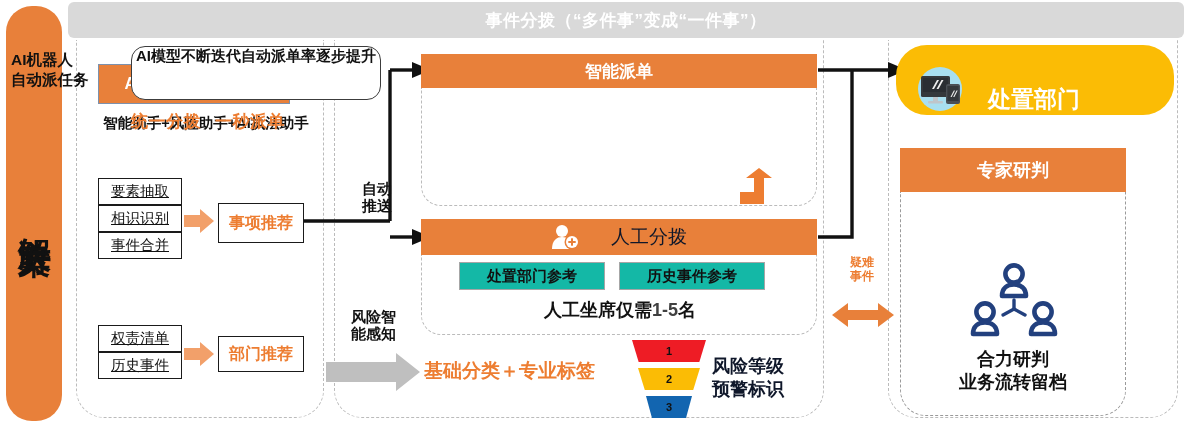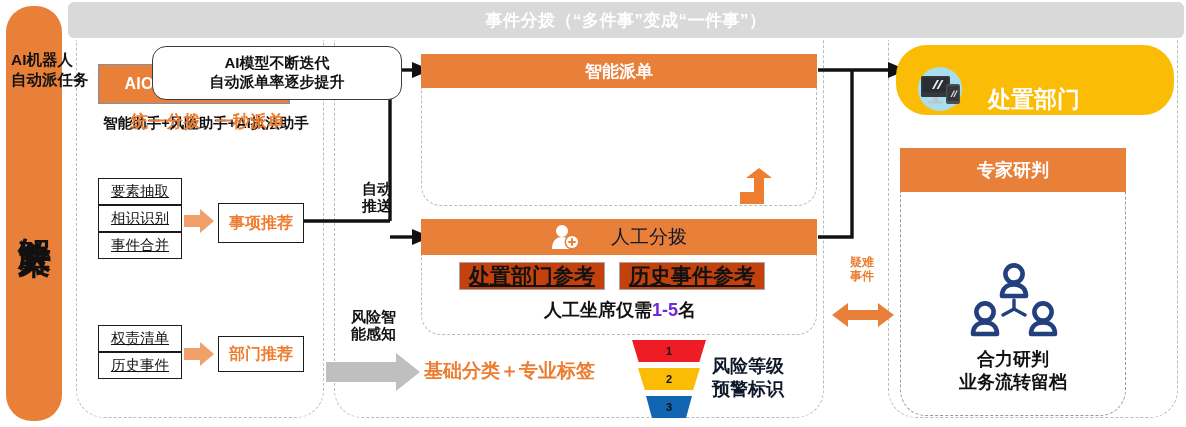--- a/index.html
+++ b/index.html
@@ -117,22 +117,22 @@
   #smart-body{
     left:0; top:34px; width:396px; height:118px;
     border:1.5px dashed #BBBBBB;border-top:none;border-radius:0 0 20px 20px;
     background:#ffffff;
   }
   #ai-robot{left:11px; top:50px; width:112px; height:52px;
     color:#111;font-weight:bold;font-size:15.5px;line-height:1.28;text-align:left;}
   #ai-model{
     left:131px; top:46px; width:250px; height:54px;
     border:1.6px solid #3C3C3C;border-radius:14px;background:#fff;
-    display:flex;flex-direction:column;align-items:center;justify-content:center;
-    color:#111;font-weight:bold;font-size:15px;line-height:1.25;margin-left:21px;
+    display:flex;flex-direction:row;justify-content:center;
+    color:#111;font-weight:bold;font-size:15px;line-height:1.25;
   }
   #smart-foot{
     left:131px; top:106px; width:210px; height:30px;
     display:flex;align-items:center;justify-content:flex-start;
     color:#ED7D31;font-weight:bold;font-size:17px;letter-spacing:.5px;
   }
   #smart-foot .gap{display:inline-block;width:14px;}
 
   
   #manual-panel{left:421px; top:219px; width:396px; height:116px;}
@@ -140,32 +140,32 @@
     left:0; top:0; width:396px; height:36px;
     background:#E8803A;display:flex;align-items:center;justify-content:center;gap:30px;
   }
   #manual-head .txt{color:#0f172a;font-weight:normal;font-size:19px;}
   #manual-body{
     left:0; top:36px; width:396px; height:80px;
     border:1.5px dashed #BBBBBB;border-top:none;border-radius:0 0 20px 20px;
     background:#ffffff;
   }
   .refbox{
-    border:1.3px solid #A6A6A6;background:#c2410c;
-    display:flex;align-items:center;justify-content:center;
-    color:#111;font-weight:bold;font-size:21px;text-decoration:underline;
+    border:1.3px solid #A6A6A6;background:#14b8a6;
+    display:flex;align-items:center;justify-content:center;
+    color:#111;font-weight:bold;font-size:15px;
   }
   #ref1{left:459px; top:262px; width:146px; height:28px;}
   #ref2{left:619px; top:262px; width:146px; height:28px;}
   #seats{
     left:440px; top:296px; width:360px; height:28px;
     display:flex;align-items:center;justify-content:center;
     color:#111;font-weight:bold;font-size:18px;white-space:nowrap;
   }
-  #seats .hl{color:#6d28d9;}
+  #seats .hl{color:#404040;}
 
   
   #basic-tags{
     left:424px; top:355px; width:200px; height:32px;
     display:flex;align-items:center;justify-content:flex-start;
     color:#ED7D31;font-weight:bold;font-size:19px;white-space:nowrap;
   }
   #funnel{left:632px; top:340px; width:74px; height:80px;}
   .fseg{position:absolute;display:flex;align-items:center;justify-content:center;
         color:#111;font-weight:bold;font-size:11px;}

